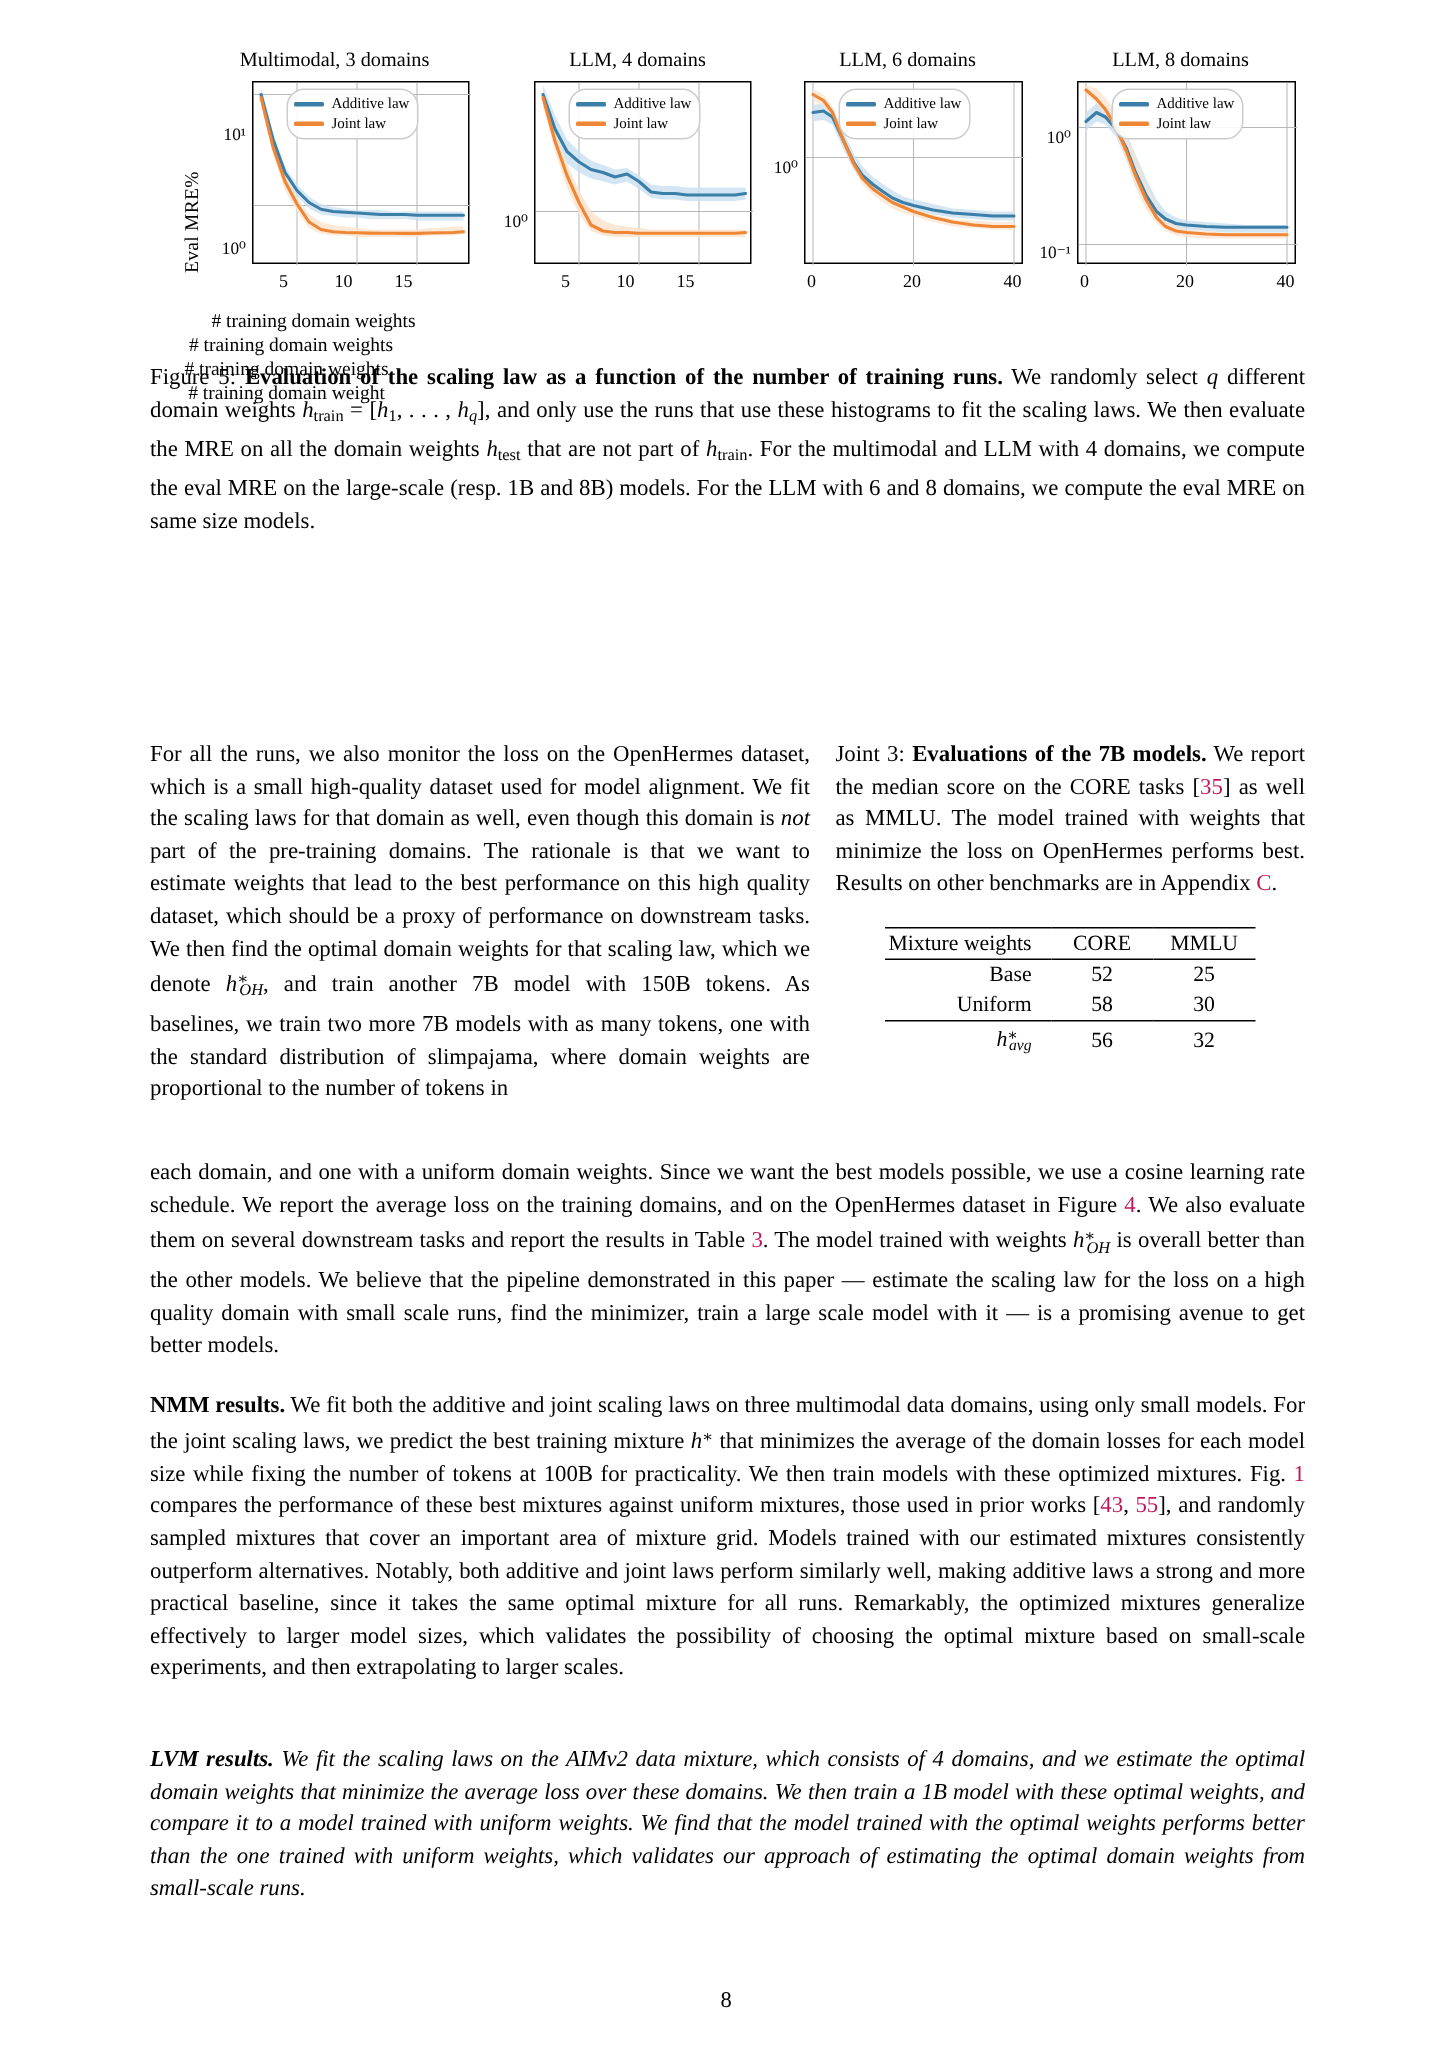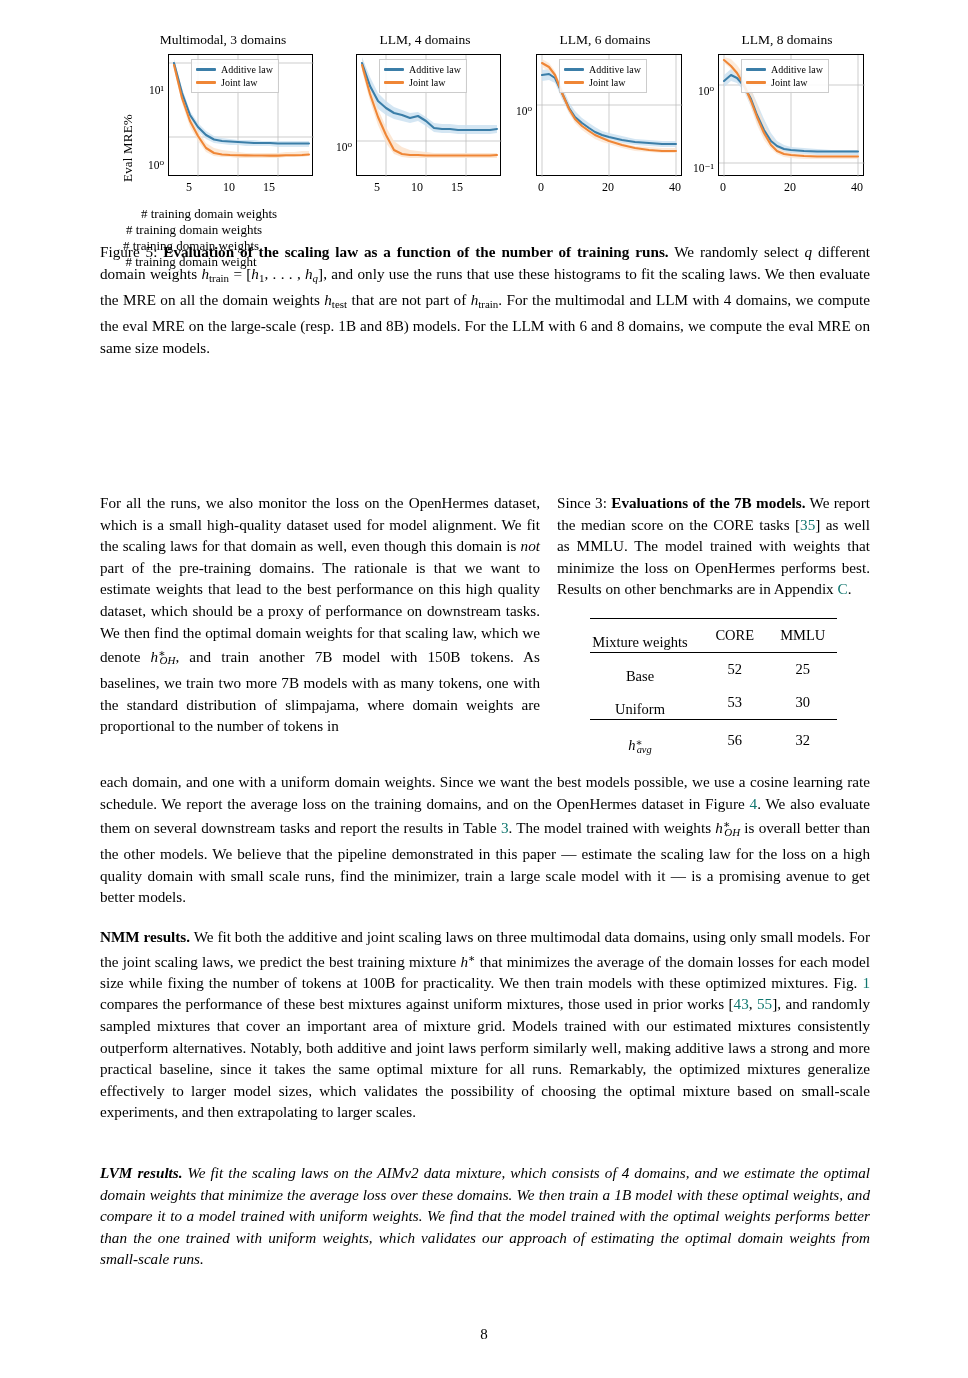--- a/index.html
+++ b/index.html
@@ -88,21 +88,21 @@
     font-size: 13px;
     text-align: center;
     white-space: nowrap;
   }
 
   
   .legend {
     position: absolute;
     background: rgba(255,255,255,0.88);
     border: 0.8px solid #cccccc;
-    border-radius: 0;
+    border-radius: 12px;
     padding: 3px 5px 3px 4px;
     font-size: 10px;
     line-height: 13px;
     text-align: center;
   }
   .legend-row {
     display: flex;
     align-items: center;
     white-space: nowrap;
   }
@@ -152,22 +152,22 @@
     margin-top: 18px;
     padding: 0 8px;
   }
   table.eval {
     border-collapse: collapse;
     margin: 0 auto;
     font-size: 14.5px;
     line-height: 18px;
   }
   table.eval th, table.eval td {
-    padding: 14px 13px 1px 2px;
-    text-align: center;
+    padding: 1px 13px 1px 2px;
+    text-align: right;
     font-weight: normal;
   }
   table.eval th.num, table.eval td.num {
     text-align: center;
     padding: 1px 10px;
     min-width: 48px;
   }
   .rule-top td { border-top: 1.3px solid #000; }
   .rule-mid td { border-top: 0.9px solid #000; margin-left: 44px; }
   .rule-bot td { border-bottom: 1.3px solid #000; }
@@ -181,21 +181,21 @@
     left: 100px;
     width: 770px;
     font-size: 15.2px;
     line-height: 21.6px;
     text-align: justify;
   }
   #para-fw1 { top: 771px; }
   #para-nmm { top: 926px; }
   #para-lvm { top: 1162px; font-style: italic; }
 
-  .ref { color: #0f766e; }
+  .ref { color: #be185d; }
   .ital { font-style: italic; }
 
   
   .mi { font-family: "Liberation Serif", serif; font-style: italic; }
   .sub { font-size: 0.72em; vertical-align: -0.25em; font-style: normal; }
   .subi { font-size: 0.72em; vertical-align: -0.25em; font-style: italic; }
   .sup { font-size: 0.72em; vertical-align: 0.42em; font-style: normal; }
 
   .page-number {
     position: absolute;
@@ -383,40 +383,40 @@
     <span>Figure 5:</span>
     <b>Evaluation of the scaling law as a function of the number of training runs.</b><span> We randomly select </span><span class="mi">q</span><span> different domain weights </span><span class="mi">h</span><span class="sub">train</span><span> = [</span><span class="mi">h</span><span class="sub">1</span><span>, . . . , </span><span class="mi">h</span><span class="subi">q</span><span>]</span><span>, and only use the runs that use these histograms to fit the scaling laws. We then evaluate the MRE on all the domain weights </span><span class="mi">h</span><span class="sub">test</span><span> that are not part of </span><span class="mi">h</span><span class="sub">train</span><span>. For the multimodal and LLM with 4 domains, we compute the eval MRE on the large-scale (resp. 1B and 8B) models. For the LLM with 6 and 8 domains, we compute the eval MRE on same size models.</span>
   </div>
 
   <div class="col-left">
     <span>For all the runs, we also monitor the loss on the OpenHermes dataset, which is a small high-quality dataset used for model alignment. We fit the scaling laws for that domain as well, even though this domain is </span><span class="ital">not</span><span> part of the pre-training domains. The rationale is that we want to estimate weights that lead to the best performance on this high quality dataset, which should be a proxy of performance on downstream tasks. We then find the optimal domain weights for that scaling law, which we denote </span><span class="mi">h</span><span class="sup">∗</span><span class="subi" style="margin-left:-6px;">OH</span><span>, and train another 7B model with 150B tokens. As baselines, we train two more 7B models with as many tokens, one with the standard distribution of slimpajama, where domain weights are proportional to the number of tokens in</span>
   </div>
 
   <div class="col-right">
     <div>
-      <span>Since 3:</span>
+      <span>Joint 3:</span>
       <b>Evaluations of the 7B models.</b><span> We report the median score on the CORE tasks [</span><span class="ref">35</span><span>] as well as MMLU. The model trained with weights that minimize the loss on OpenHermes performs best. Results on other benchmarks are in Appendix </span><span class="ref">C</span><span>.</span>
     </div>
 
     <div class="tbl-wrap">
       <table class="eval">
         <tbody>
           <tr class="rule-top hdr-row">
             <td>Mixture weights</td>
             <td class="num">CORE</td>
             <td class="num">MMLU</td>
           </tr>
           <tr class="pad-top">
             <td>Base</td>
             <td class="num">52</td>
             <td class="num">25</td>
           </tr>
           <tr>
             <td>Uniform</td>
-            <td class="num">53</td>
+            <td class="num">58</td>
             <td class="num">30</td>
           </tr>
           <tr class="rule-mid pad-top">
             <td><span class="mi">h</span><span class="sup">∗</span><span class="subi" style="margin-left:-6px;">avg</span></td>
             <td class="num">56</td>
             <td class="num">32</td>
           </tr>
         </tbody>
       </table>
     </div>

